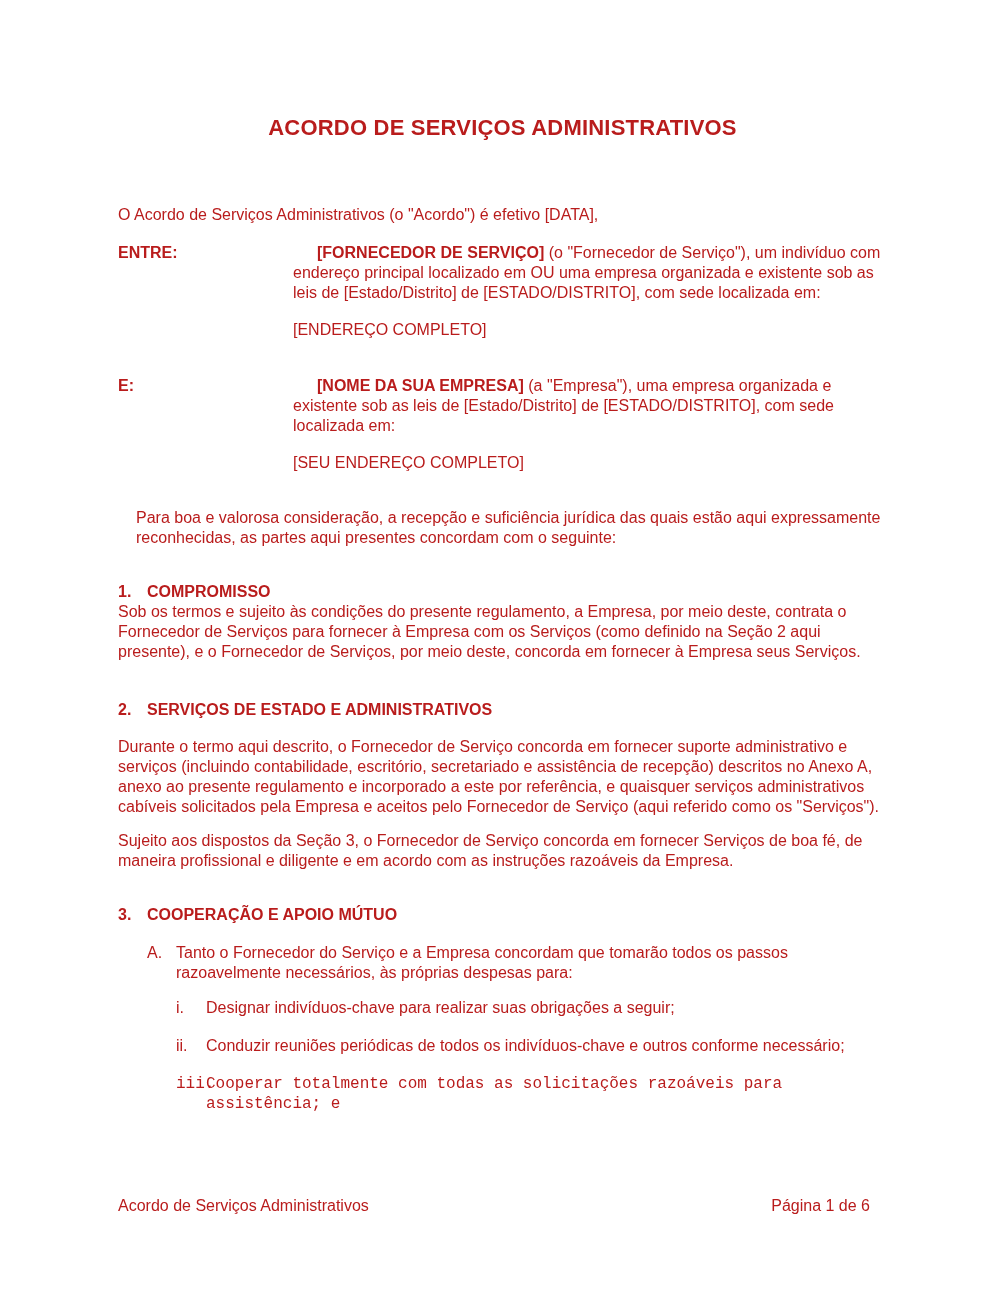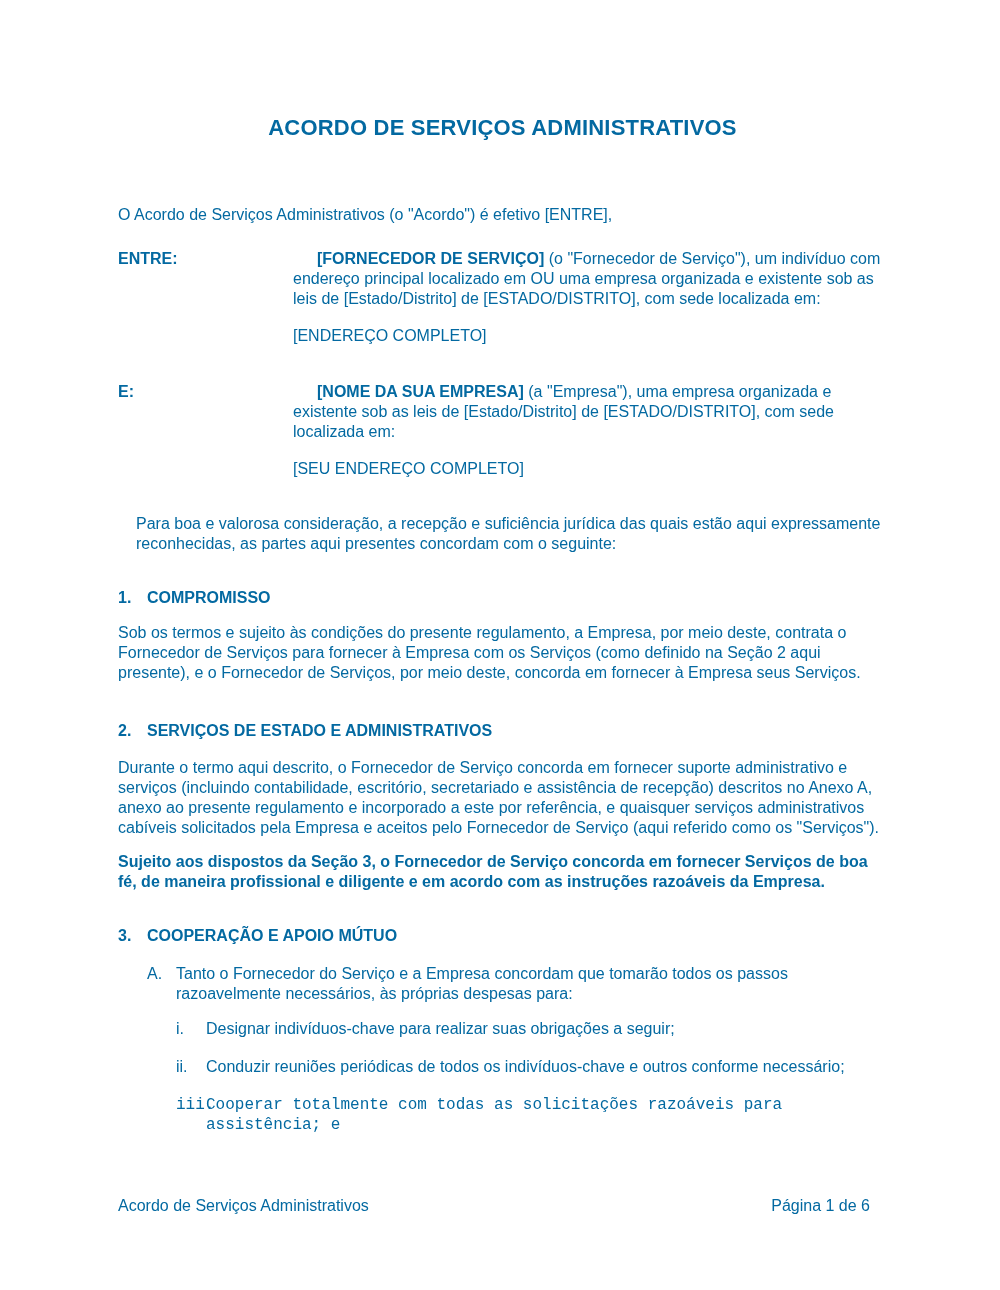--- a/index.html
+++ b/index.html
@@ -3,50 +3,50 @@
 <meta charset="utf-8">
 <style>
   html, body { margin: 0; padding: 0; background: #ffffff; }
   .page {
     position: relative;
     width: 1000px;
     height: 1290px;
     box-sizing: border-box;
     padding: 0 113px 0 118px;
     background: #ffffff;
-    color: #0369a1;
+    color: #b91c1c;
     font-family: "Liberation Sans", "DejaVu Sans", sans-serif;
     font-size: 16px;
     line-height: 20px;
     overflow: hidden;
   }
   .doc-title {
     margin-top: 113px;
     text-align: center;
     font-size: 22px;
     line-height: 30px;
     font-weight: bold;
     letter-spacing: 0.2px;
   }
   .intro { margin-top: 62px; }
   .party-row { display: flex; align-items: flex-start; }
-  .party-row.first { margin-top: 24px; }
+  .party-row.first { margin-top: 18px; }
   .party-row.second { margin-top: 36px; }
   .party-label { width: 175px; flex: 0 0 175px; font-weight: bold; }
   .party-text { flex: 1; }
   .party-address { margin-top: 17px; padding-left: 175px; }
   .consideration { margin-top: 35px; margin-left: 18px; }
   .section-heading { display: flex; font-weight: bold; }
   .section-heading .num { width: 29px; flex: 0 0 29px; }
   .h1 { margin-top: 34px; }
   .h2 { margin-top: 38px; }
   .h3 { margin-top: 34px; }
-  .p1 { margin-top: 15px; }
+  .p1 { }
   .p2 { margin-top: 17px; }
-  .p3 { margin-top: 14px; font-weight: bold; }
+  .p3 { margin-top: 14px; }
   .li-letter { display: flex; margin-top: 18px; margin-left: 29px; }
   .li-letter .marker { width: 29px; flex: 0 0 29px; }
   .li-roman { display: flex; margin-left: 58px; }
   .li-roman .marker { width: 30px; flex: 0 0 30px; }
   .li-roman.ri { margin-top: 15px; }
   .li-roman.rii { margin-top: 18px; }
   .li-roman.riii { margin-top: 18px; font-family: Liberation Mono, monospace; }
   .footer {
     position: absolute;
     left: 118px;
@@ -57,21 +57,21 @@
   }
   .bold { font-weight: bold; padding-left: 24px; }
 </style>
 </head>
 <body>
 
 <div class="page">
 
   <div class="doc-title">ACORDO DE SERVIÇOS ADMINISTRATIVOS</div>
 
-  <div class="intro">O Acordo de Serviços Administrativos (o "Acordo") é efetivo [ENTRE],</div>
+  <div class="intro">O Acordo de Serviços Administrativos (o "Acordo") é efetivo [DATA],</div>
 
   <div class="party-row first">
     <div class="party-label">ENTRE:</div>
     <div class="party-text"><span class="bold">[FORNECEDOR DE SERVIÇO]</span><span> (o "Fornecedor de Serviço"), um indivíduo com endereço principal localizado em OU uma empresa organizada e existente sob as leis de [Estado/Distrito] de [ESTADO/DISTRITO], com sede localizada em:</span></div>
   </div>
   <div class="party-address">[ENDEREÇO COMPLETO]</div>
 
   <div class="party-row second">
     <div class="party-label">E:</div>
     <div class="party-text"><span class="bold">[NOME DA SUA EMPRESA]</span><span> (a "Empresa"), uma empresa organizada e existente sob as leis de [Estado/Distrito] de [ESTADO/DISTRITO], com sede localizada em:</span></div>

